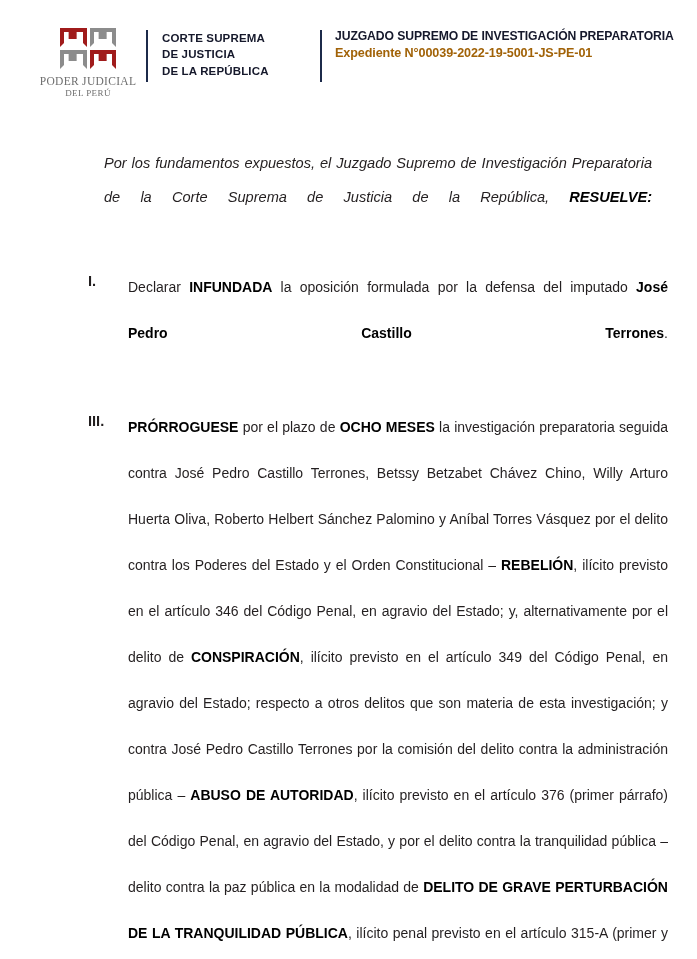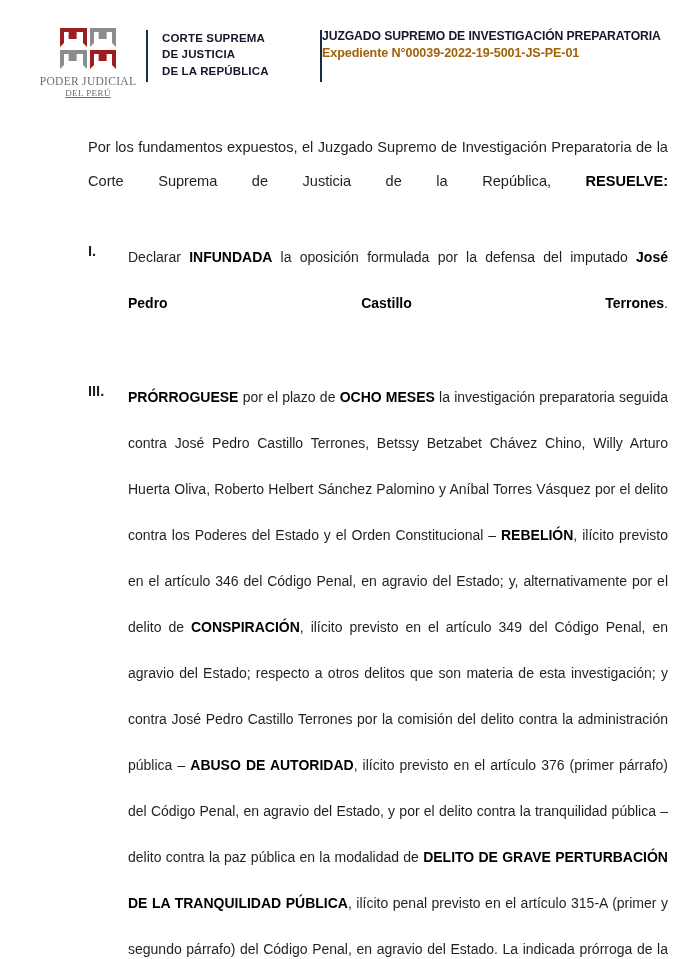--- a/index.html
+++ b/index.html
@@ -79,21 +79,20 @@
     line-height: 1.15;
     white-space: nowrap;
   }
   .brand-sub {
     font-family: "Liberation Serif", serif;
     font-size: 9px;
     letter-spacing: 0.4px;
     color: #6e6e6e;
     text-align: left;
     line-height: 1.2;
-    text-decoration: underline;
   }
 
   .hdr-divider {
     width: 2px;
     align-self: stretch;
     margin: 2px 0 10px 0;
     background: #1c2a4a;
     flex: 0 0 auto;
   }
 
@@ -106,20 +105,21 @@
   .court-block div {
     font-size: 11.5px;
     font-weight: bold;
     line-height: 1.42;
     letter-spacing: 0.15px;
     color: #15182b;
     white-space: nowrap;
   }
 
   .case-block {
+    padding-left: 13px;
     padding-top: 1px;
     flex: 1;
     box-sizing: border-box;
   }
   .case-line-1 {
     font-size: 12.2px;
     font-weight: bold;
     letter-spacing: -0.1px;
     line-height: 1.25;
     color: #15182b;
@@ -148,21 +148,22 @@
     padding: 38px 29px 0 88px;
     box-sizing: border-box;
   }
 
   .para {
     font-size: 14.6px;
     line-height: 34px;
     text-align: justify;
     text-justify: inter-word;
     color: #231f20;
-    margin: 0;
+    margin: 16px;
+    font-style: italic;
   }
 
   .intro {
     padding-right: 0;
   }
 
   .clause {
     display: flex;
     align-items: flex-start;
     margin-top: 2px;

